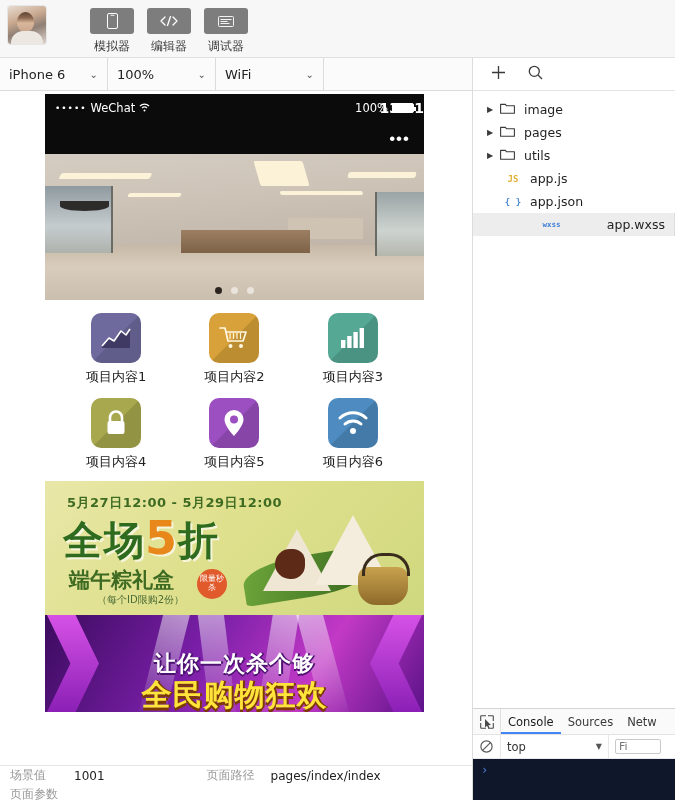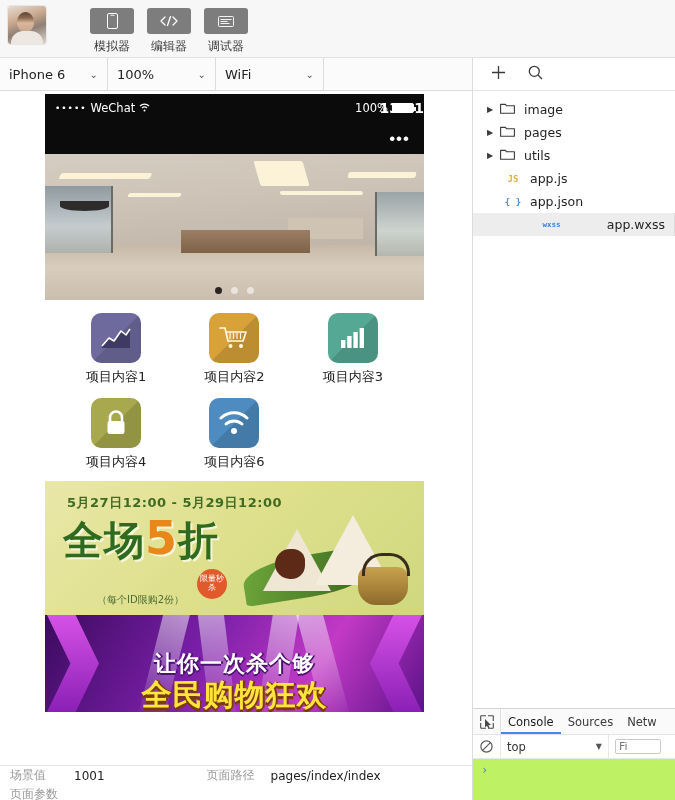--- a/index.html
+++ b/index.html
@@ -296,21 +296,21 @@
     font-family: "DejaVu Sans Mono", monospace;
   }
   .t-js { color: #e0b33c; }
   .t-json { color: #4e8dd1; }
   .t-wxss { color: #3f7fd6; font-size: 7.5px; }
   .fname { margin-left: 4px; }
 
   
   .devtools {
     position: absolute; left: 472px; top: 708px; width: 203px; height: 92px;
-    background: #bef264; border-top: 1px solid #d4d4d4; border-left: 1px solid #dcdcdc;
+    background: #0f172a; border-top: 1px solid #d4d4d4; border-left: 1px solid #dcdcdc;
   }
   .dt-tabs {
     height: 26px; display: flex; align-items: center; border-bottom: 1px solid #e4e4e4;
     background: #fafafa;
   }
   .dt-inspect {
     width: 28px; display: flex; align-items: center; justify-content: center;
     border-right: 1px solid #e0e0e0; height: 100%; cursor: pointer;
   }
   .dt-tab {
@@ -488,39 +488,49 @@
         <div class="gcell">
           <div class="gicon" style="background:#a8a84e">
             <svg width="24" height="26" viewBox="0 0 24 26">
                 <path d="M6 11 V7.5 A6 6 0 0 1 18 7.5 V11" fill="none" stroke="#fff" stroke-width="2.6"></path>
                 <rect x="3.5" y="11" width="17" height="13" rx="2" fill="#fff"></rect>
               </svg>
           </div>
           <div class="glabel">项目内容4</div>
         </div>
 
+        <div class="gcell">
+          <div class="gicon" style="background:#9b4fc0">
+            <svg width="22" height="28" viewBox="0 0 22 28">
+                <path d="M11 1 A9.5 9.5 0 0 1 20.5 10.5 C20.5 17 11 27 11 27 C11 27 1.5 17 1.5 10.5 A9.5 9.5 0 0 1 11 1 Z" fill="#fff"></path>
+                <circle cx="11" cy="10.5" r="4" fill="#9b4fc0"></circle>
+              </svg>
+          </div>
+          <div class="glabel">项目内容5</div>
+        </div>
 
         <div class="gcell">
           <div class="gicon" style="background:#4d8bc0">
             <svg width="30" height="24" viewBox="0 0 30 24">
                 <path d="M2 7 A19 19 0 0 1 28 7" fill="none" stroke="#fff" stroke-width="3" stroke-linecap="round"></path>
                 <path d="M7 13 A12 12 0 0 1 23 13" fill="none" stroke="#fff" stroke-width="3" stroke-linecap="round"></path>
                 <circle cx="15" cy="20" r="3" fill="#fff"></circle>
               </svg>
           </div>
           <div class="glabel">项目内容6</div>
         </div>
 
       </div>
 
       <div class="banner banner-a">
         <div class="ba-date">5月27日12:00 - 5月29日12:00</div>
         <div class="ba-main">
           <span>全场</span><em>5</em><span>折</span>
         </div>
+        <div class="ba-sub">端午粽礼盒</div>
         <div class="ba-tag">限量秒杀</div>
         <div class="ba-note">（每个ID限购2份）</div>
         <div class="zongzi">
           <div class="leaf"></div>
           <div class="z1"></div>
           <div class="zfill"></div>
           <div class="z2"></div>
           <div class="pot"></div>
         </div>
       </div>

